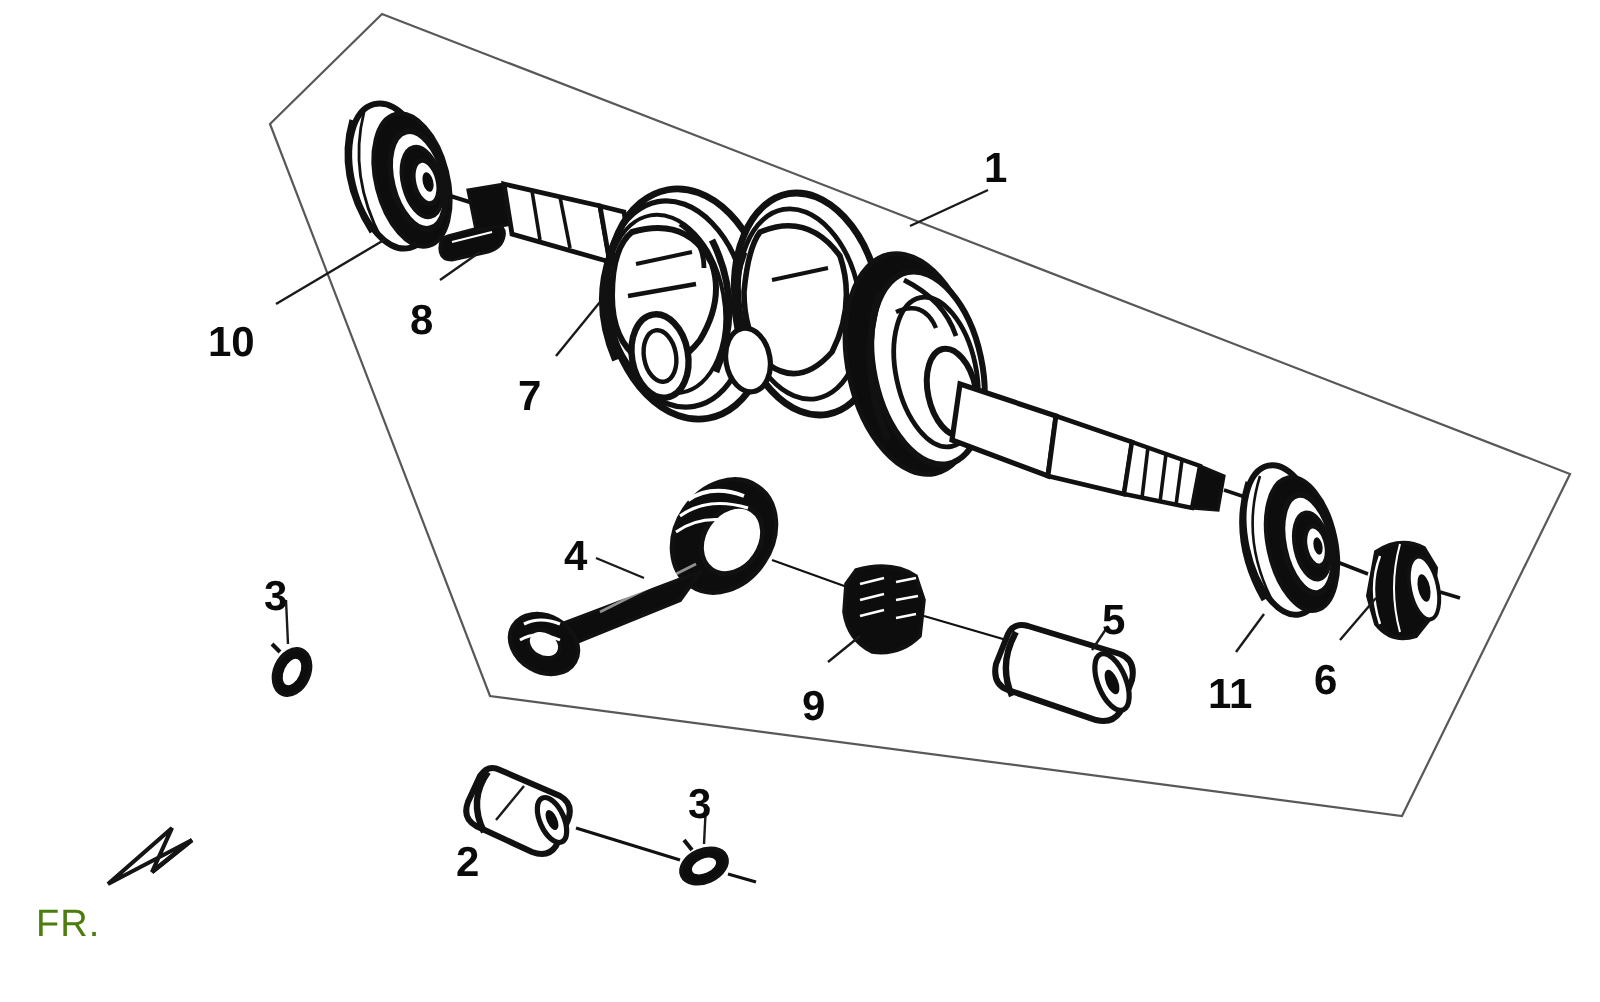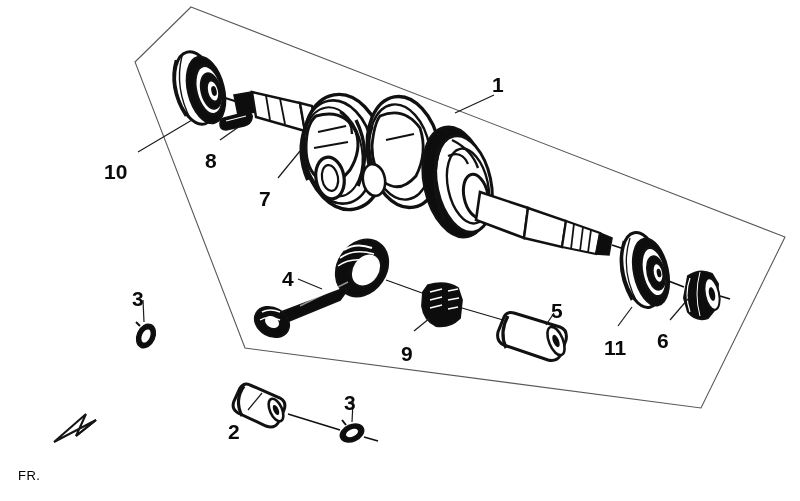--- a/index.html
+++ b/index.html
@@ -28,26 +28,25 @@
     font-size: 21px;
     font-weight: 700;
     color: #0a0a0a;
     line-height: 1;
     white-space: nowrap;
     letter-spacing: 0px;
   }
   .fr-label {
     position: absolute;
     font-family: "Liberation Sans", sans-serif;
-    font-size: 13px;
+    font-size: 19px;
     font-weight: 400;
-    color: #000000;
+    color: #4d7c0f;
     letter-spacing: 0.5px;
     white-space: nowrap;
-    margin-top: 16px;
   }
 </style>
 </head>
 <body>
 
 <div id="page">
 
   <svg id="diagram-svg" viewBox="0 0 800 501">
 
     <polygon points="191,7 785,237 701,408 245,348 135,62" fill="none" stroke="#585858" stroke-width="1.1"></polygon>

